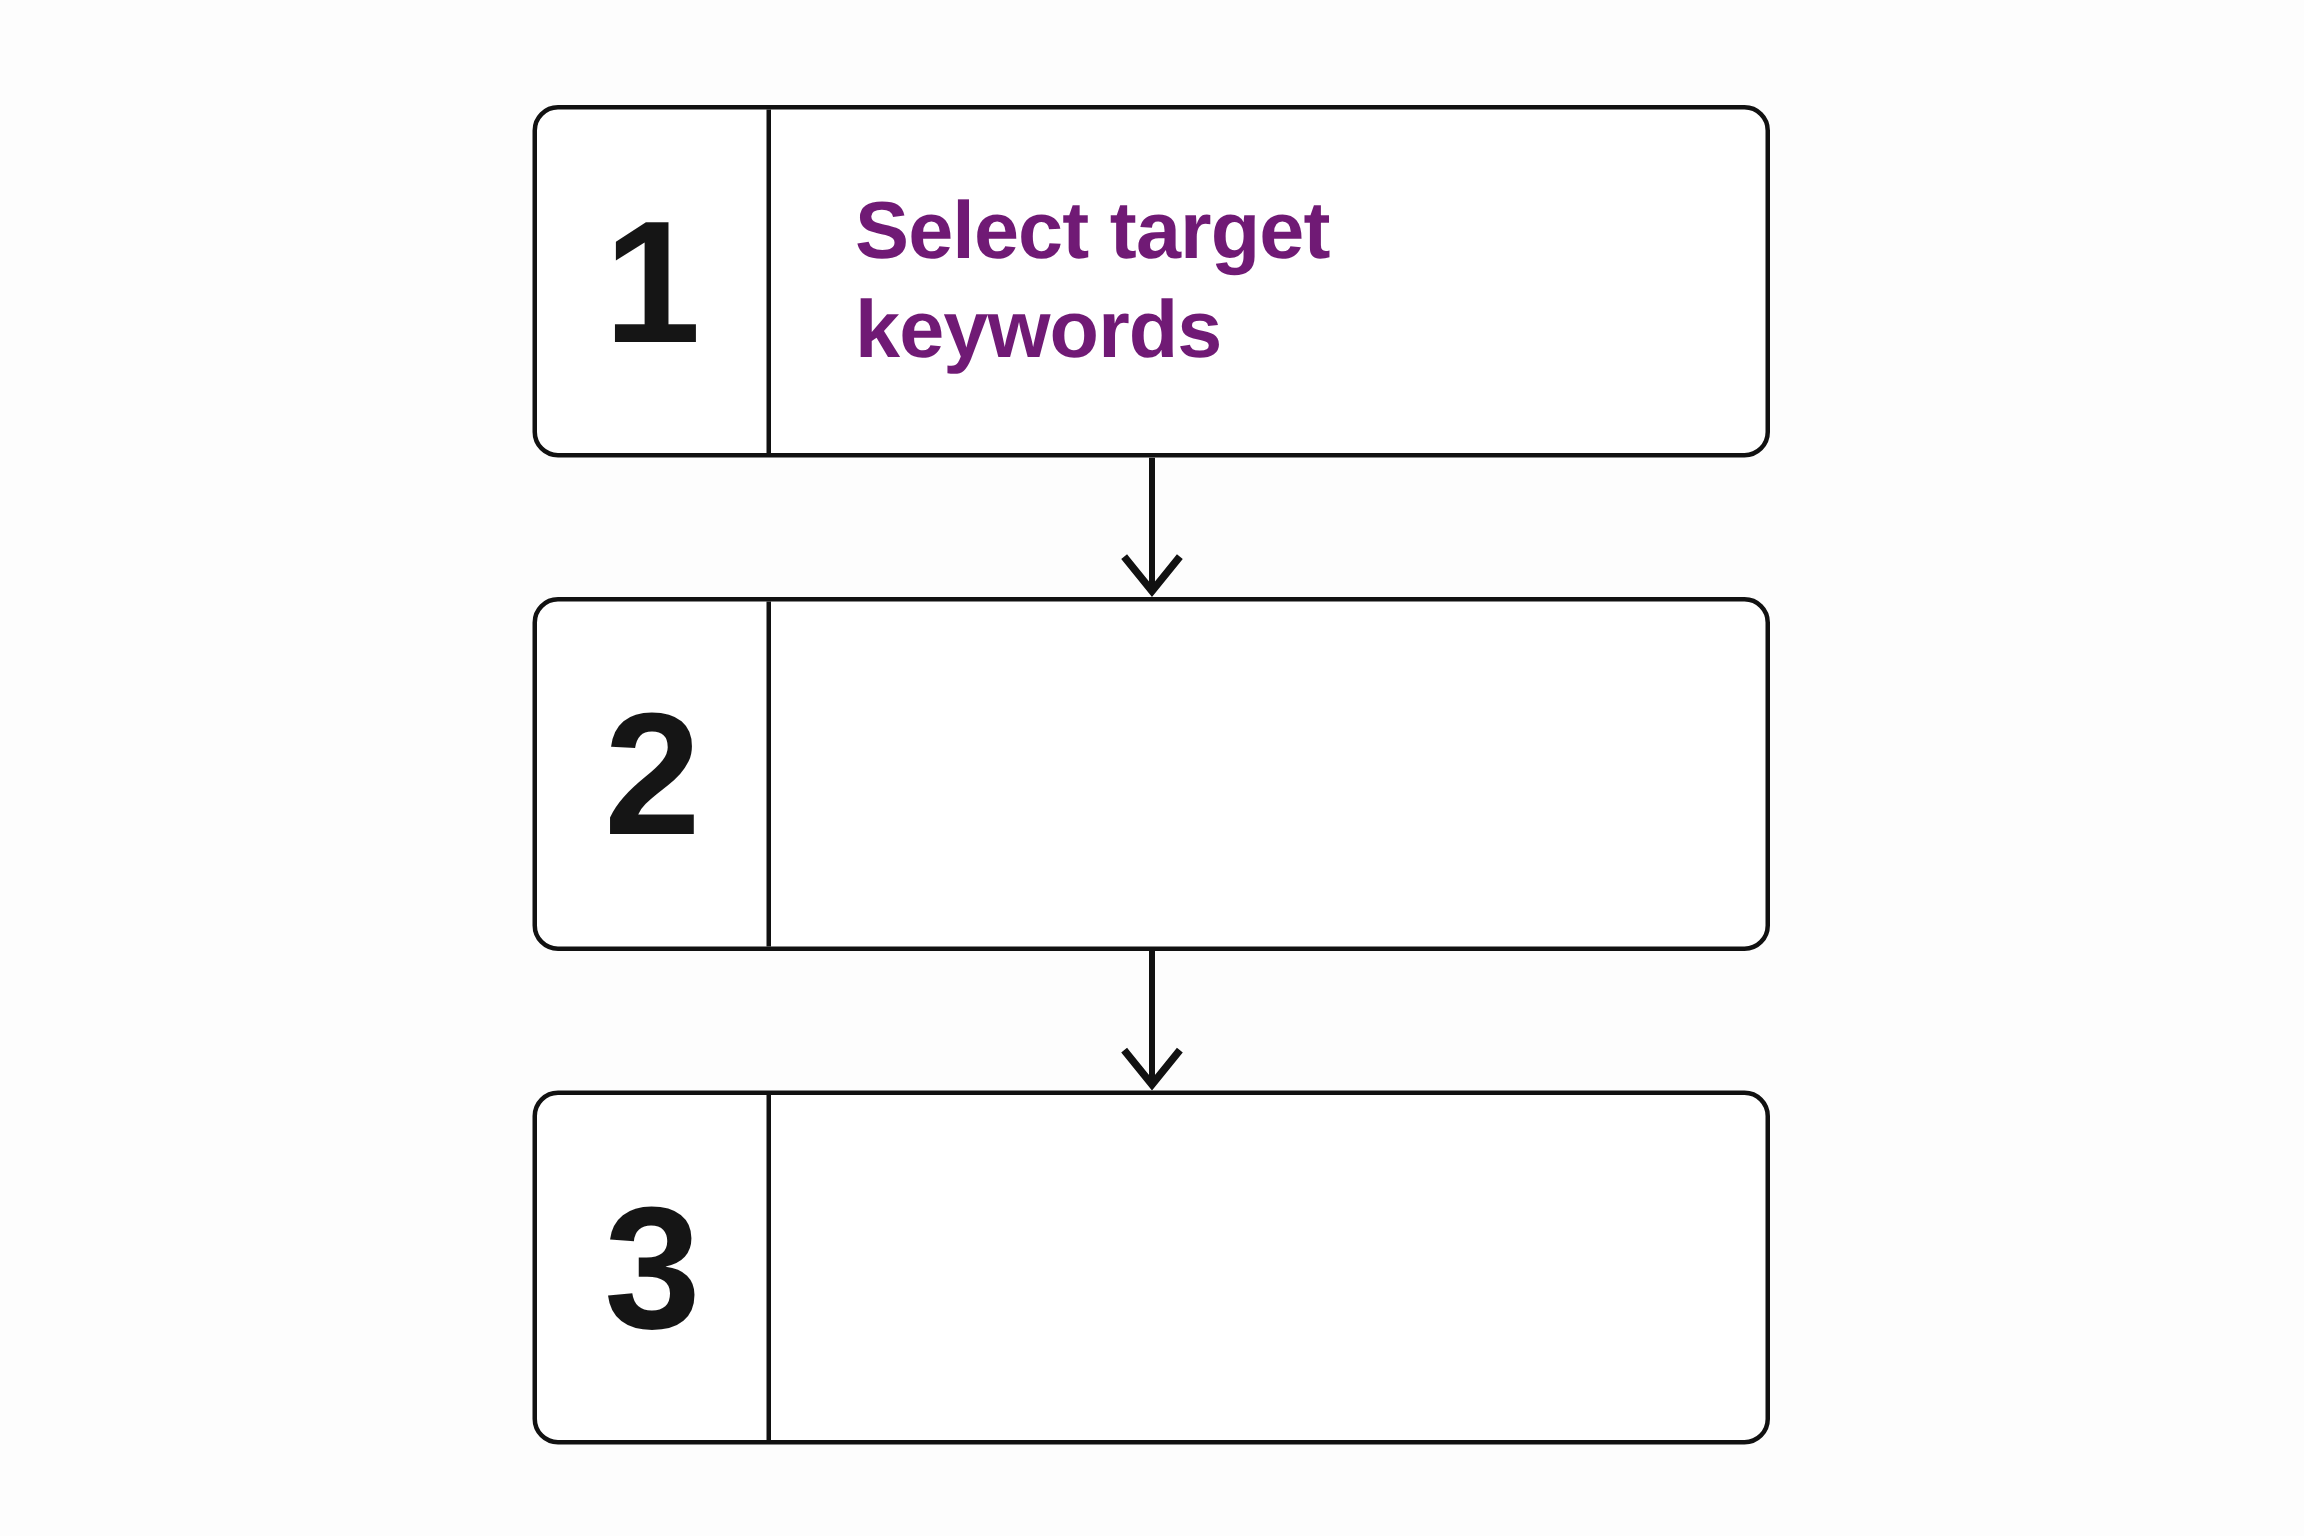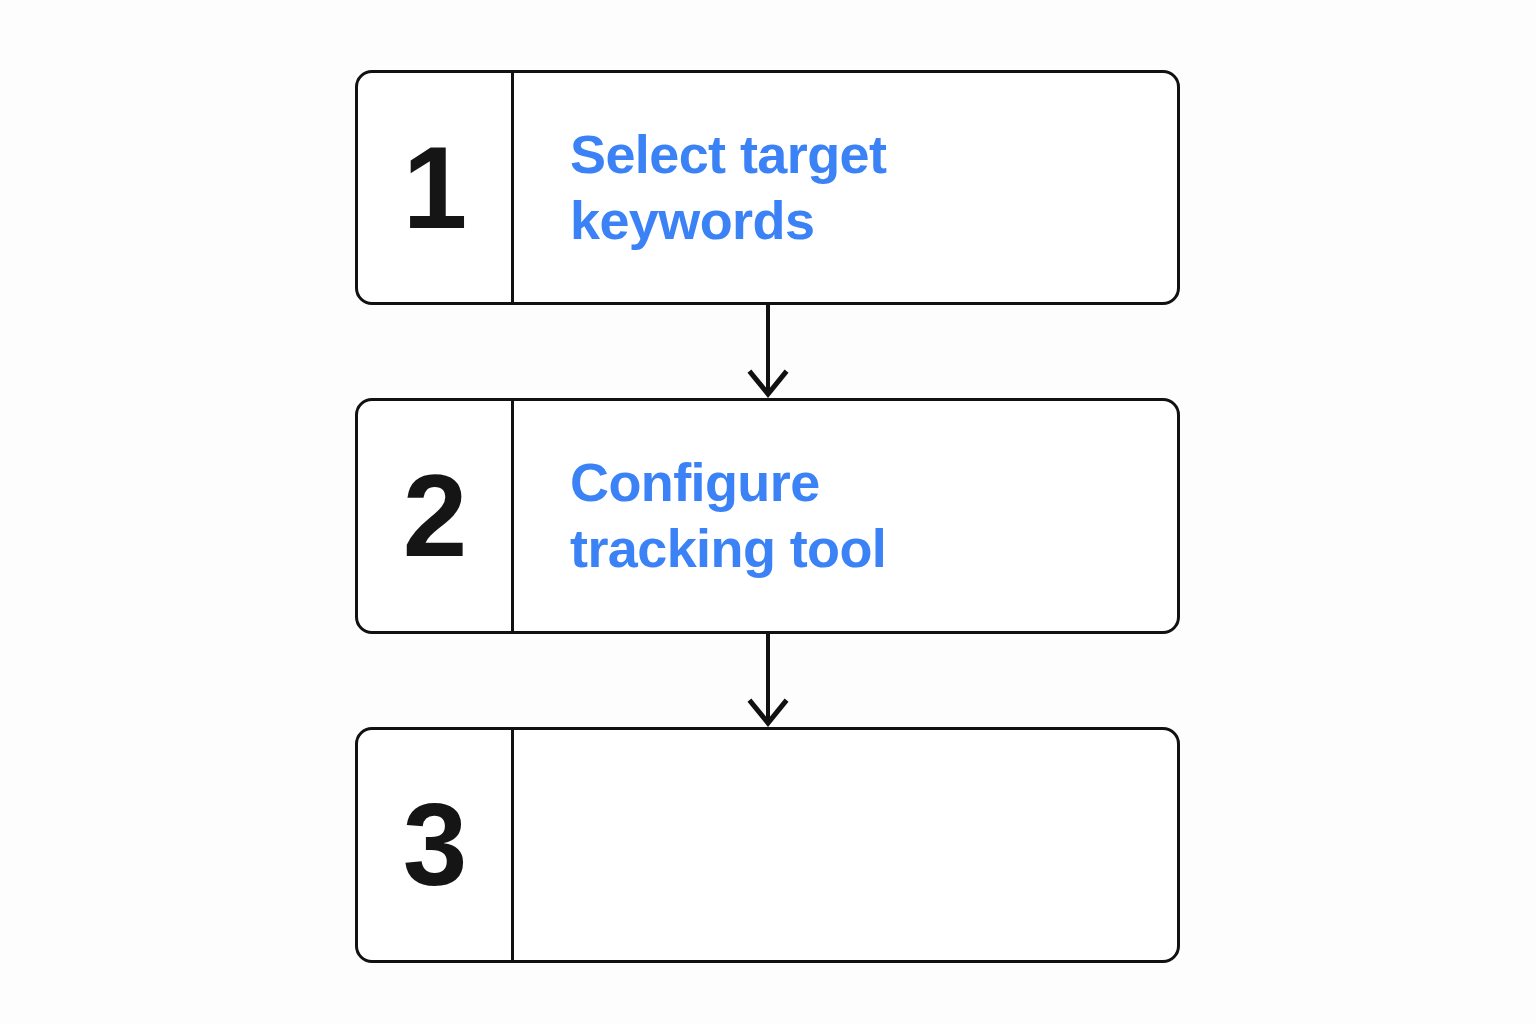--- a/index.html
+++ b/index.html
@@ -66,21 +66,21 @@
     align-items: center;
     padding-left: 56px;
     padding-right: 28px;
     box-sizing: border-box;
   }
 
   .label-text {
     font-size: 54px;
     font-weight: 700;
     line-height: 1.22;
-    color: #3b82f6;
+    color: #701a75;
     letter-spacing: -0.6px;
     max-width: 430px;
     user-select: none;
   }
 
   
   .arrow {
     position: absolute;
     left: 728px;
     width: 80px;
@@ -108,23 +108,20 @@
     <svg width="80" height="93" viewBox="0 0 80 93" aria-hidden="true">
       <line x1="40" y1="0" x2="40" y2="88" stroke="#111111" stroke-width="4"></line>
       <polyline points="23,68 40,89 57,68" fill="none" stroke="#111111" stroke-width="5" stroke-linecap="square" stroke-linejoin="miter"></polyline>
     </svg>
   </div>
 
   <div class="step-box step-2">
     <div class="num-cell">
       <span class="num-text">2</span>
     </div>
-    <div class="label-cell">
-      <span class="label-text">Configure tracking tool</span>
-    </div>
   </div>
 
   <div class="arrow arrow-2">
     <svg width="80" height="93" viewBox="0 0 80 93" aria-hidden="true">
       <line x1="40" y1="0" x2="40" y2="88" stroke="#111111" stroke-width="4"></line>
       <polyline points="23,68 40,89 57,68" fill="none" stroke="#111111" stroke-width="5" stroke-linecap="square" stroke-linejoin="miter"></polyline>
     </svg>
   </div>
 
   <div class="step-box step-3">

